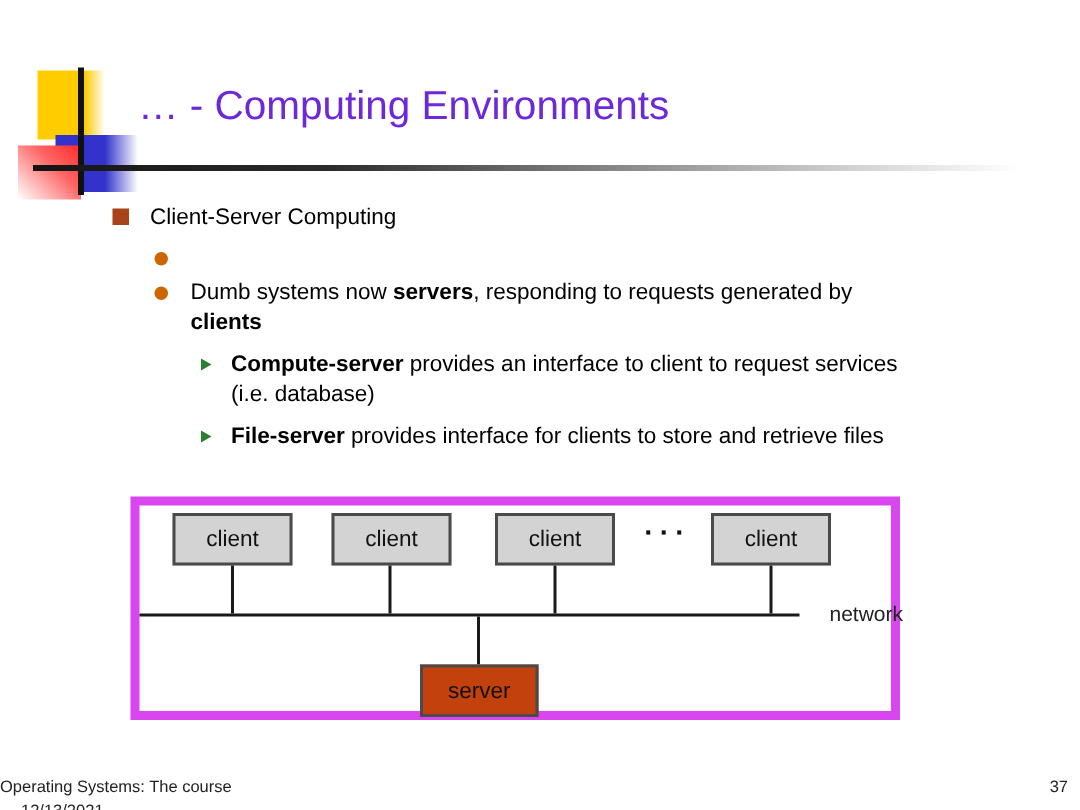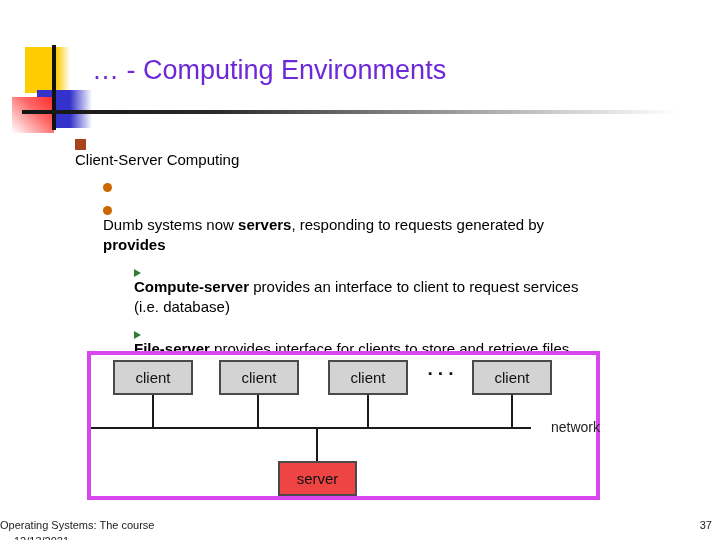--- a/index.html
+++ b/index.html
@@ -21,58 +21,58 @@
   .hline{left:22px;top:110px;width:658px;height:4px;
     background:linear-gradient(to right,#141414 0%,#2b2b2b 30%,#8a8a8a 60%,#cfcfcf 82%,rgba(255,255,255,0) 100%);}
   
   .title{
     position:absolute;left:92px;top:55px;width:600px;
     font-size:27px;line-height:30px;color:#6d28d9;
     letter-spacing:0px;white-space:nowrap;
   }
   
   .content{position:absolute;left:75px;top:135px;width:600px;font-size:15px;color:#000;}
-  .row{display:flex;align-items:flex-start;flex-direction:column;}
+  .row{display:flex;align-items:flex-start;}
   .l1-row{margin-bottom:7px;}
   .l1-bullet{flex:0 0 auto;width:11px;height:11px;margin:4px 14px 0 0;background:#A8431A;}
   .l1-text{line-height:20px;}
   .l2-row{margin-left:28px;margin-bottom:8px;}
   .l2-bullet{flex:0 0 auto;width:9px;height:9px;border-radius:50%;margin:6px 15px 0 0;background:#CC6600;}
   .l2-text{line-height:20px;max-width:455px;}
   .l3-row{margin-left:59px;margin-bottom:8px;}
   .l3-row.first{margin-top:0;}
   .l3-bullet{flex:0 0 auto;width:0;height:0;margin:6px 13px 0 0;
     border-left:7px solid #2E7D32;border-top:4.5px solid transparent;border-bottom:4.5px solid transparent;}
   .l3-text{line-height:20px;max-width:450px;}
   b{font-weight:bold;}
   
   .diagram{
-    position:absolute;left:87px;top:351px;width:513px;height:149px;
-    box-sizing:border-box;border:4px solid #d946ef;background:#ffffff;
+    position:absolute;left:87px;top:331px;width:513px;height:149px;
+    box-sizing:border-box;border:6px solid #d946ef;background:#ffffff;
   }
   .client-box{
     position:absolute;top:5px;width:80px;height:35px;box-sizing:border-box;
     background:#D3D3D3;border:2px solid #4a4a4a;
     display:flex;align-items:center;justify-content:center;
     font-size:15px;color:#111;
   }
   .client-1{left:22px;} .client-2{left:128px;} .client-3{left:237px;} .client-4{left:381px;}
   .diagram-dots{position:absolute;left:328px;top:8px;width:48px;text-align:center;
     font-size:19px;font-weight:bold;color:#111;letter-spacing:4px;}
   .connector{position:absolute;width:2px;background:#1a1a1a;}
   .conn-c1{left:61px;top:40px;height:32px;}
   .conn-c2{left:166px;top:40px;height:32px;}
   .conn-c3{left:276px;top:40px;height:32px;}
   .conn-c4{left:420px;top:40px;height:32px;}
   .network-line{position:absolute;left:0;top:72px;width:440px;height:2px;background:#1a1a1a;}
   .network-label{position:absolute;left:444px;top:64px;font-size:14px;color:#222;margin-left:16px;}
   .conn-server{left:225px;top:74px;height:32px;}
   .server-box{
     position:absolute;left:187px;top:106px;width:79px;height:35px;box-sizing:border-box;
-    background:#ef4444;border:2px solid #4a4a4a;
+    background:#c2410c;border:2px solid #4a4a4a;
     display:flex;align-items:center;justify-content:center;
     font-size:15px;color:#111;
   }
   
   .footer{position:absolute;left:0;top:519px;width:720px;height:16px;
     font-size:11px;color:#222;}
   .footer-date{position:absolute;left:14px;top:16px;}
   .footer-course{position:absolute;left:0;top:0;width:720px;}
   .footer-page{position:absolute;right:8px;top:0;}
 </style>
@@ -93,21 +93,21 @@
     <span class="l1-bullet"></span>
     <span class="l1-text">Client-Server Computing</span>
   </div>
 
   <div class="row l2-row">
     <span class="l2-bullet"></span>
   </div>
 
   <div class="row l2-row">
     <span class="l2-bullet"></span>
-    <span class="l2-text"><span>Dumb systems now </span><b>servers</b><span>, responding to requests generated by </span><b>provides</b></span>
+    <span class="l2-text"><span>Dumb systems now </span><b>servers</b><span>, responding to requests generated by </span><b>clients</b></span>
   </div>
 
   <div class="row l3-row first">
     <span class="l3-bullet"></span>
     <span class="l3-text"><b>Compute-server</b><span> provides an interface to client to request services (i.e. database)</span></span>
   </div>
 
   <div class="row l3-row">
     <span class="l3-bullet"></span>
     <span class="l3-text"><b>File-server</b><span> provides interface for clients to store and retrieve files</span></span>

